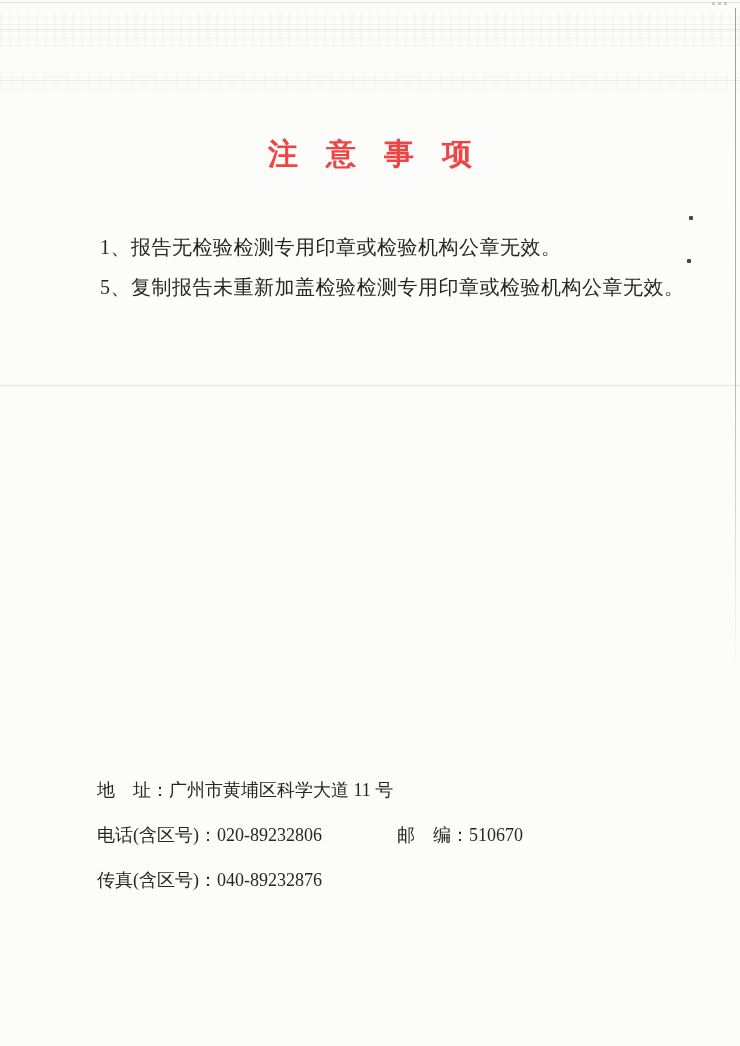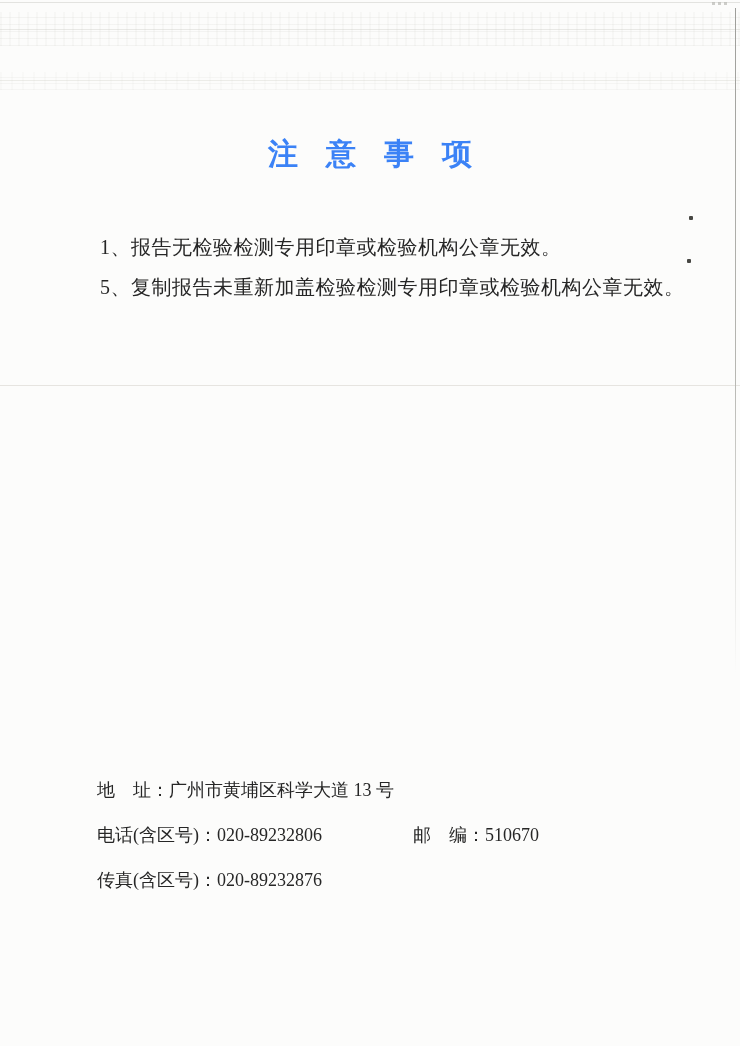--- a/index.html
+++ b/index.html
@@ -67,21 +67,21 @@
     top: 134px; left: 0;
     width: 740px;
     margin: 0;
     padding-left: 28px;          
     box-sizing: border-box;
     text-align: center;
     font-size: 30px;
     font-weight: bold;
     letter-spacing: 28px;
     line-height: 40px;
-    color: #3b82f6;
+    color: #ef4444;
   }
   .notes {
     position: absolute;
     top: 237px; left: 100px;
     width: 580px;
   }
   .note {
     margin: 0 0 20px 0;
     font-size: 20px;
     line-height: 20px;
@@ -95,21 +95,21 @@
   }
   .contact-row {
     position: relative;
     margin: 0 0 24px 0;
     font-size: 18px;
     line-height: 21px;
     white-space: nowrap;
   }
   .contact-right {
     position: absolute;
-    left: 316px; top: 0;
+    left: 300px; top: 0;
     white-space: nowrap;
   }
 </style>
 </head>
 <body>
 
 <div class="page">
 
   <div class="artifact top-edge-line"></div>
   <div class="artifact top-edge-mark"></div>
@@ -124,24 +124,24 @@
 
   <h1 class="title">注意事项</h1>
 
   <div class="notes">
     <p class="note">1、报告无检验检测专用印章或检验机构公章无效。</p>
     <p class="note">5、复制报告未重新加盖检验检测专用印章或检验机构公章无效。</p>
   </div>
 
   <div class="contact">
     <div class="contact-row">
-      <span>地　址：广州市黄埔区科学大道 13 号</span>
+      <span>地　址：广州市黄埔区科学大道 11 号</span>
     </div>
     <div class="contact-row">
       <span>电话(含区号)：020-89232806</span>
       <span class="contact-right">邮　编：510670</span>
     </div>
     <div class="contact-row">
-      <span>传真(含区号)：020-89232876</span>
+      <span>传真(含区号)：040-89232876</span>
     </div>
   </div>
 
 </div>
 
 </body></html>

